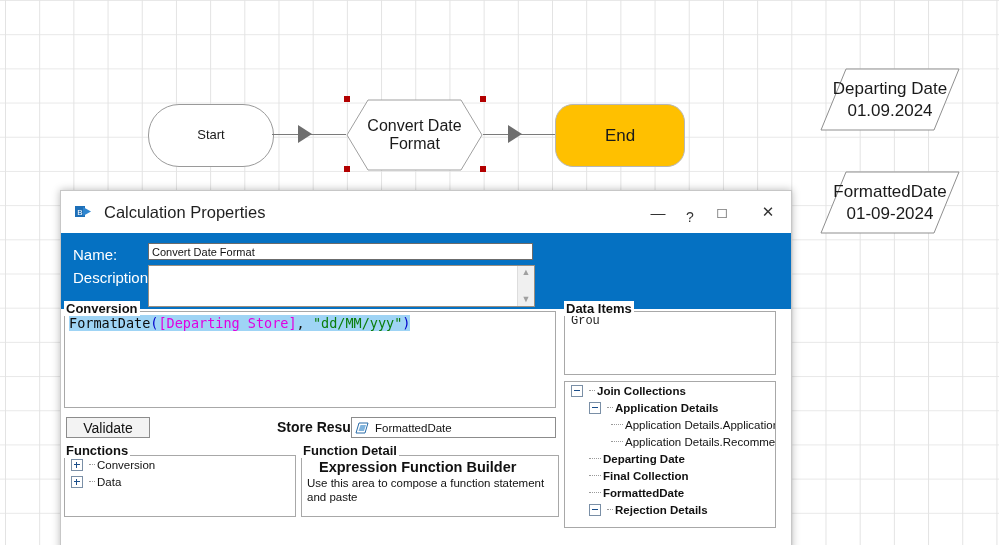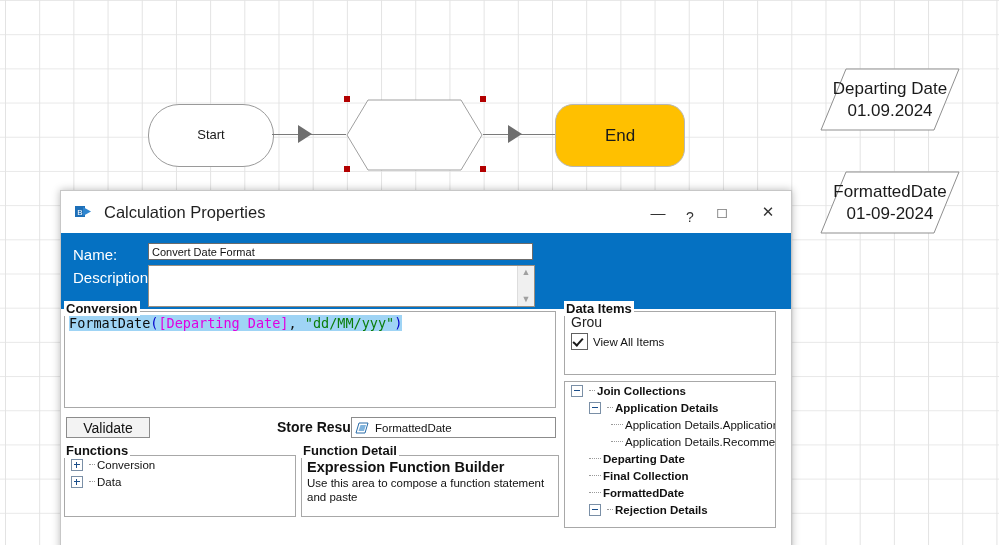--- a/index.html
+++ b/index.html
@@ -138,27 +138,27 @@
     padding-left:6px;}
   .plusbox{width:10px;height:10px;border:1px solid #7a8fa6;background:#fff;
     position:relative;margin-right:6px;flex:0 0 auto;}
   .plusbox:before{content:"";position:absolute;left:2px;top:4px;width:6px;height:1px;background:#1b4e8a;}
   .plusbox.plus:after{content:"";position:absolute;left:4px;top:2px;width:1px;height:6px;background:#1b4e8a;}
   .dotline{width:6px;border-top:1px dotted #9a9a9a;margin-right:2px;flex:0 0 auto;}
 
   
   #fndetail-label{left:240px;top:134px;}
   #fndetail-box{left:240px;top:146px;width:256px;height:60px;}
-  #fndetail-title{font-size:14.5px;font-weight:bold;color:#111;padding:3px 5px 0 5px;}
+  #fndetail-title{font-size:14.5px;font-weight:bold;color:#111;padding:3px 5px 0 5px;margin-left:12px;}
   #fndetail-body{font-size:11.5px;color:#111;padding:1px 5px;line-height:1.25;}
 
   
   #dataitems-label{left:503px;top:-8px;}
   #group-box{left:503px;top:2px;width:210px;height:62px;}
-  #group-caption{font-size:14px;color:#222;padding:2px 0 0 6px;}
+  #group-caption{font-size:12px;color:#222;padding:2px 0 0 6px;font-family:Liberation Mono, monospace;}
   .chkrow{display:flex;align-items:center;font-size:11.5px;color:#111;margin-top:3px;padding-left:6px;}
   .chk{width:15px;height:15px;border:1px solid #606060;background:#fff;
     position:relative;margin-right:5px;flex:0 0 auto;}
   .chk.on:after{content:"";position:absolute;left:3px;top:2px;width:4px;height:8px;
     border-right:2px solid #1a1a1a;border-bottom:2px solid #1a1a1a;transform:rotate(42deg);}
   #tree-box{left:503px;top:72px;width:210px;height:145px;overflow:hidden;}
   .tnode{display:flex;align-items:center;height:17px;font-size:11.5px;color:#111;
     white-space:nowrap;}
   .tnode .lbl{font-weight:bold;}
   .tnode.leaf .lbl{font-weight:normal;}
@@ -175,20 +175,24 @@
     <span>Start</span>
   </div>
 
   <div class="conn" style="left:272px;top:134px;width:74px;"></div>
   <div class="arrowhead" style="left:298px;top:125px;"></div>
 
   <div class="node" id="process-node">
     <svg class="hexbox" viewBox="0 0 137 72" width="137" height="72">
       <polygon points="22,1 115,1 136,36 115,71 22,71 1,36" fill="#ffffff" stroke="#a0a0a0" stroke-width="1"></polygon>
     </svg>
+    <div class="hexlabel">
+      <div>Convert Date</div>
+      <div>Format</div>
+    </div>
   </div>
 
   <div class="handle" style="left:344px;top:96px;"></div>
   <div class="handle" style="left:480px;top:96px;"></div>
   <div class="handle" style="left:344px;top:166px;"></div>
   <div class="handle" style="left:480px;top:166px;"></div>
 
   <div class="conn" style="left:483px;top:134px;width:72px;"></div>
   <div class="arrowhead" style="left:508px;top:125px;"></div>
 
@@ -247,21 +251,21 @@
         <span class="spin">▲</span>
         <span class="spin">▼</span>
       </div>
     </div>
   </div>
 
   <div id="body">
 
     <span class="grouplabel" id="expr-label">Conversion</span>
     <div class="groupbox" id="expr-box">
-      <div id="expr-text"><span class="sel"><span class="tok-fn">FormatDate</span><span class="tok-paren">(</span><span class="tok-field">[Departing Date]</span><span class="tok-comma">,</span> <span class="tok-str">"dd/MM/yyy"</span><span class="tok-paren">)</span></span></div>
+      <div id="expr-text"><span class="sel"><span class="tok-fn">FormatDate</span><span class="tok-paren">(</span><span class="tok-field">[Departing Store]</span><span class="tok-comma">,</span> <span class="tok-str">"dd/MM/yyy"</span><span class="tok-paren">)</span></span></div>
     </div>
 
     <div class="btn" id="btn-validate">Validate</div>
     <span id="lbl-store">Store Resu</span>
     <div id="store-field">
       <span id="store-icon" class="diicon">
         <svg width="14" height="14" viewBox="0 0 14 14">
           <polygon points="4,2 13,2 10,12 1,12" fill="#ffffff" stroke="#2a6ca8" stroke-width="1"></polygon>
           <polygon points="5.5,4 11,4 9,10 3.5,10" fill="#7fb3dd"></polygon>
         </svg>
@@ -285,24 +289,20 @@
 
     <span class="grouplabel" id="fndetail-label">Function Detail</span>
     <div class="groupbox" id="fndetail-box">
       <div id="fndetail-title">Expression Function Builder</div>
       <div id="fndetail-body">Use this area to compose a function statement and paste</div>
     </div>
 
     <span class="grouplabel" id="dataitems-label">Data Items</span>
     <div class="groupbox" id="group-box">
       <div id="group-caption">Grou</div>
-      <div class="chkrow">
-        <span class="chk on"></span>
-        <span>View All Items</span>
-      </div>
     </div>
 
     <div class="groupbox" id="tree-box">
 
       <div class="tnode" style="padding-left:6px;">
         <span class="plusbox"></span>
         <span class="dotline"></span>
         <span class="lbl">Join Collections</span>
       </div>
 

